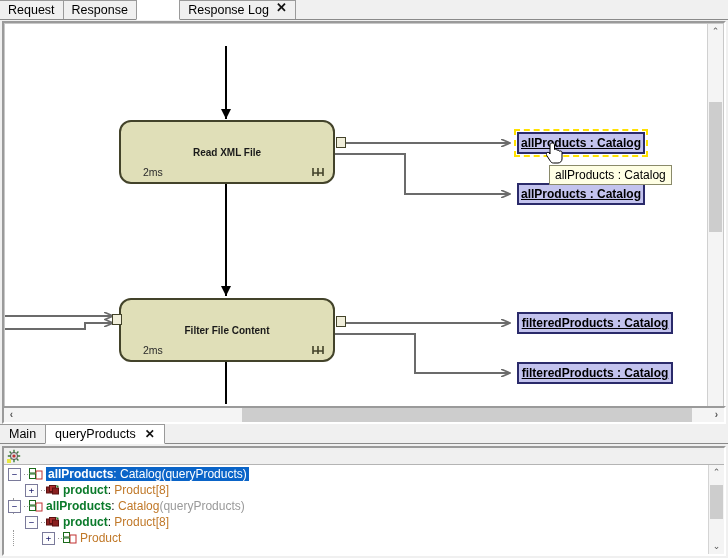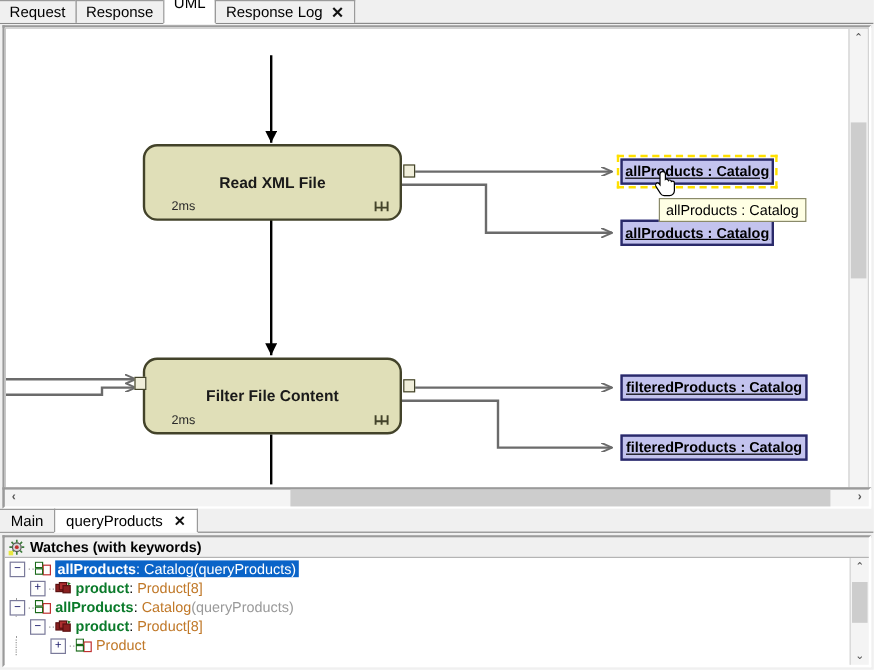--- a/index.html
+++ b/index.html
@@ -29,21 +29,21 @@
     padding: 0 8px;
     font-size: 12.5px;
     background: #f0f0f0;
     border-left: 1px solid #9a9a9a;
     border-right: 1px solid #9a9a9a;
     border-top: 1px solid #9a9a9a;
     margin-right: -1px;
     box-sizing: border-box;
     color: #000;
     white-space: nowrap;
-    display: flex; align-items: center;
+    display: flex; 
   }
   .tab.first { border-left: none; }
   .tab.active {
     background: #ffffff;
     border-bottom: 1px solid #ffffff;
     height: 35px; line-height: 20px;
     margin-bottom: -1px;
   }
   .tab .closex {
     margin-left: 7px;
@@ -227,21 +227,21 @@
     background: #e0dfb8;
     border: 2px solid #43432a;
     border-radius: 12px;
     box-sizing: border-box;
   }
   .node .title {
     position: absolute; left: 0; right: 0; top: 50%;
     transform: translateY(-50%);
     text-align: center;
     font-weight: bold;
-    font-size: 13px;
+    font-size: 10px;
     color: #1a1a1a;
   }
   .node .dur {
     position: absolute; left: 22px; bottom: 4px;
     font-size: 10.5px; color: #2a2a2a;
   }
   .node .rake {
     position: absolute; right: 8px; bottom: 3px;
     width: 14px; height: 14px;
   }
@@ -410,21 +410,20 @@
 
   <div class="watches-head">
     <svg width="14" height="14" viewBox="0 0 14 14">
       <circle cx="7" cy="7" r="3.6" fill="#d8d8d8" stroke="#555" stroke-width="1"></circle>
       <path d="M7,0.8 L7,3 M7,11 L7,13.2 M0.8,7 L3,7 M11,7 L13.2,7
                M2.6,2.6 L4.2,4.2 M9.8,9.8 L11.4,11.4
                M11.4,2.6 L9.8,4.2 M4.2,9.8 L2.6,11.4" stroke="#3a7a3a" stroke-width="1.4"></path>
       <circle cx="7" cy="7" r="1.6" fill="#c03030"></circle>
       <rect x="0" y="10" width="4" height="4" fill="#e8e840"></rect>
     </svg>
-    <span class="label">Watches (with keywords)</span>
   </div>
 
   <div class="watches-body">
 
     <div class="trow selected">
       <span class="indent" style="width:4px"></span>
       <span class="expander">−</span>
       <span class="dots">··</span>
       <svg width="14" height="12" viewBox="0 0 14 12">
         <rect x="0.5" y="0.5" width="6" height="4.5" fill="#ffffff" stroke="#1a6a1a" stroke-width="1"></rect>

